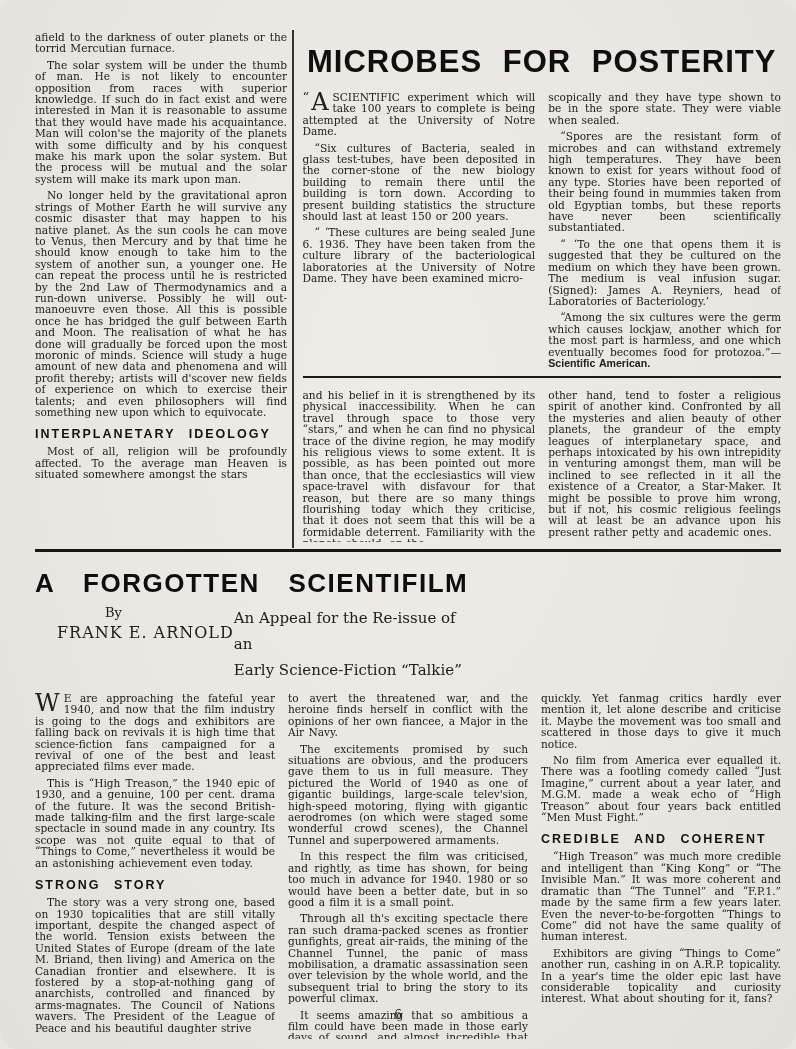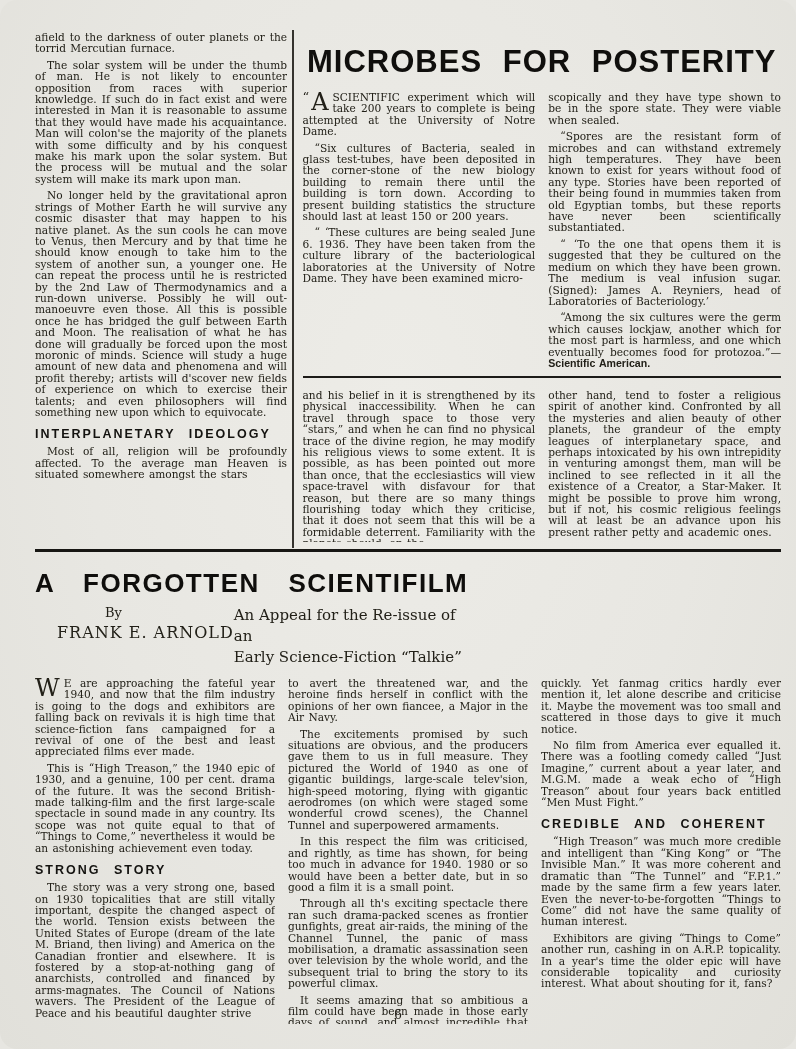--- a/index.html
+++ b/index.html
@@ -58,21 +58,21 @@
   .bottom-section{position:absolute;left:35px;top:556px;width:746px;}
   .title-scientifilm{
     font-family:Liberation Sans, sans-serif;font-weight:bold;
     font-size:26px;letter-spacing:1.5px;word-spacing:20px;
     text-align:left;color:#0f0e0c;
     margin:12px 0 6px 0;
   }
   .byline-row{display:flex;padding:0 92px 0 22px;}
   .by-label{font-size:13px;margin-left:48px;}
   .author{font-size:16px;letter-spacing:1px;margin-top:3px;}
-  .appeal{font-size:15px;line-height:21px;width:232px;}
+  .appeal{font-size:15px;line-height:26px;width:232px;}
   .three-col{display:flex;gap:13px;margin-top:10px;}
   .three-col .col{flex:1;height:346px;overflow:hidden;}
   
   .page-number{
     position:absolute;left:0;right:0;top:1008px;
     text-align:center;font-size:12px;color:#24221c;
   }
 </style>
 </head>
 <body>
@@ -90,21 +90,21 @@
     </div>
 
     <div class="vrule"></div>
 
     <div class="right-area">
       <h1 class="title-microbes">MICROBES FOR POSTERITY</h1>
 
       <div class="two-col main">
         <div class="col">
           <p class="para">
-            <span class="dropcap-group"><span class="dc-quote">“</span><span class="dc-letter">A</span></span><span>SCIENTIFIC experiment which will take 200 years to complete is being attempted at the University of Notre Dame.</span>
+            <span class="dropcap-group"><span class="dc-quote">“</span><span class="dc-letter">A</span></span><span>SCIENTIFIC experiment which will take 100 years to complete is being attempted at the University of Notre Dame.</span>
           </p>
           <p class="para indent">“Six cultures of Bacteria, sealed in glass test-tubes, have been deposited in the corner-stone of the new biology building to remain there until the building is torn down. According to present building statistics the structure should last at least 150 or 200 years.</p>
           <p class="para indent">“ ‘These cultures are being sealed June 6. 1936. They have been taken from the culture library of the bacteriological laboratories at the University of Notre Dame. They have been examined micro-</p>
         </div>
         <div class="col">
           <p class="para">scopically and they have type shown to be in the spore state. They were viable when sealed.</p>
           <p class="para indent">“Spores are the resistant form of microbes and can withstand extremely high temperatures. They have been known to exist for years without food of any type. Stories have been reported of their being found in mummies taken from old Egyptian tombs, but these reports have never been scientifically substantiated.</p>
           <p class="para indent">“ ‘To the one that opens them it is suggested that they be cultured on the medium on which they have been grown. The medium is veal infusion sugar. (Signed): James A. Reyniers, head of Laboratories of Bacteriology.’</p>
           <p class="para indent"><span>“Among the six cultures were the germ which causes lockjaw, another which for the most part is harmless, and one which eventually becomes food for protozoa.”—</span><span class="attribution">Scientific American.</span></p>
         </div>
@@ -153,20 +153,20 @@
         <p class="para indent">The excitements promised by such situations are obvious, and the producers gave them to us in full measure. They pictured the World of 1940 as one of gigantic buildings, large-scale telev'sion, high-speed motoring, flying with gigantic aerodromes (on which were staged some wonderful crowd scenes), the Channel Tunnel and superpowered armaments.</p>
         <p class="para indent">In this respect the film was criticised, and rightly, as time has shown, for being too much in advance for 1940. 1980 or so would have been a better date, but in so good a film it is a small point.</p>
         <p class="para indent">Through all th's exciting spectacle there ran such drama-packed scenes as frontier gunfights, great air-raids, the mining of the Channel Tunnel, the panic of mass mobilisation, a dramatic assassination seen over television by the whole world, and the subsequent trial to bring the story to its powerful climax.</p>
         <p class="para indent">It seems amazing that so ambitious a film could have been made in those early days of sound, and almost incredible that it should have been forgotten so</p>
       </div>
       <div class="col">
         <p class="para">quickly. Yet fanmag critics hardly ever mention it, let alone describe and criticise it. Maybe the movement was too small and scattered in those days to give it much notice.</p>
         <p class="para indent">No film from America ever equalled it. There was a footling comedy called “Just Imagine,” current about a year later, and M.G.M. made a weak echo of “High Treason” about four years back entitled “Men Must Fight.”</p>
         <h3 class="subhead">CREDIBLE AND COHERENT</h3>
         <p class="para indent">“High Treason” was much more credible and intelligent than “King Kong” or “The Invisible Man.” It was more coherent and dramatic than “The Tunnel” and “F.P.1.” made by the same firm a few years later. Even the never-to-be-forgotten “Things to Come” did not have the same quality of human interest.</p>
-        <p class="para indent">Exhibitors are giving “Things to Come” another run, cashing in on A.R.P. topicality. In a year's time the older epic will have considerable topicality and curiosity interest. What about shouting for it, fans?</p>
+        <p class="para indent">Exhibitors are giving “Things to Come” another run, cashing in on A.R.P. topicality. In a year's time the older epic last have considerable topicality and curiosity interest. What about shouting for it, fans?</p>
       </div>
     </div>
   </div>
 
   <div class="page-number">6</div>
 
 </div>
 
 </body></html>

